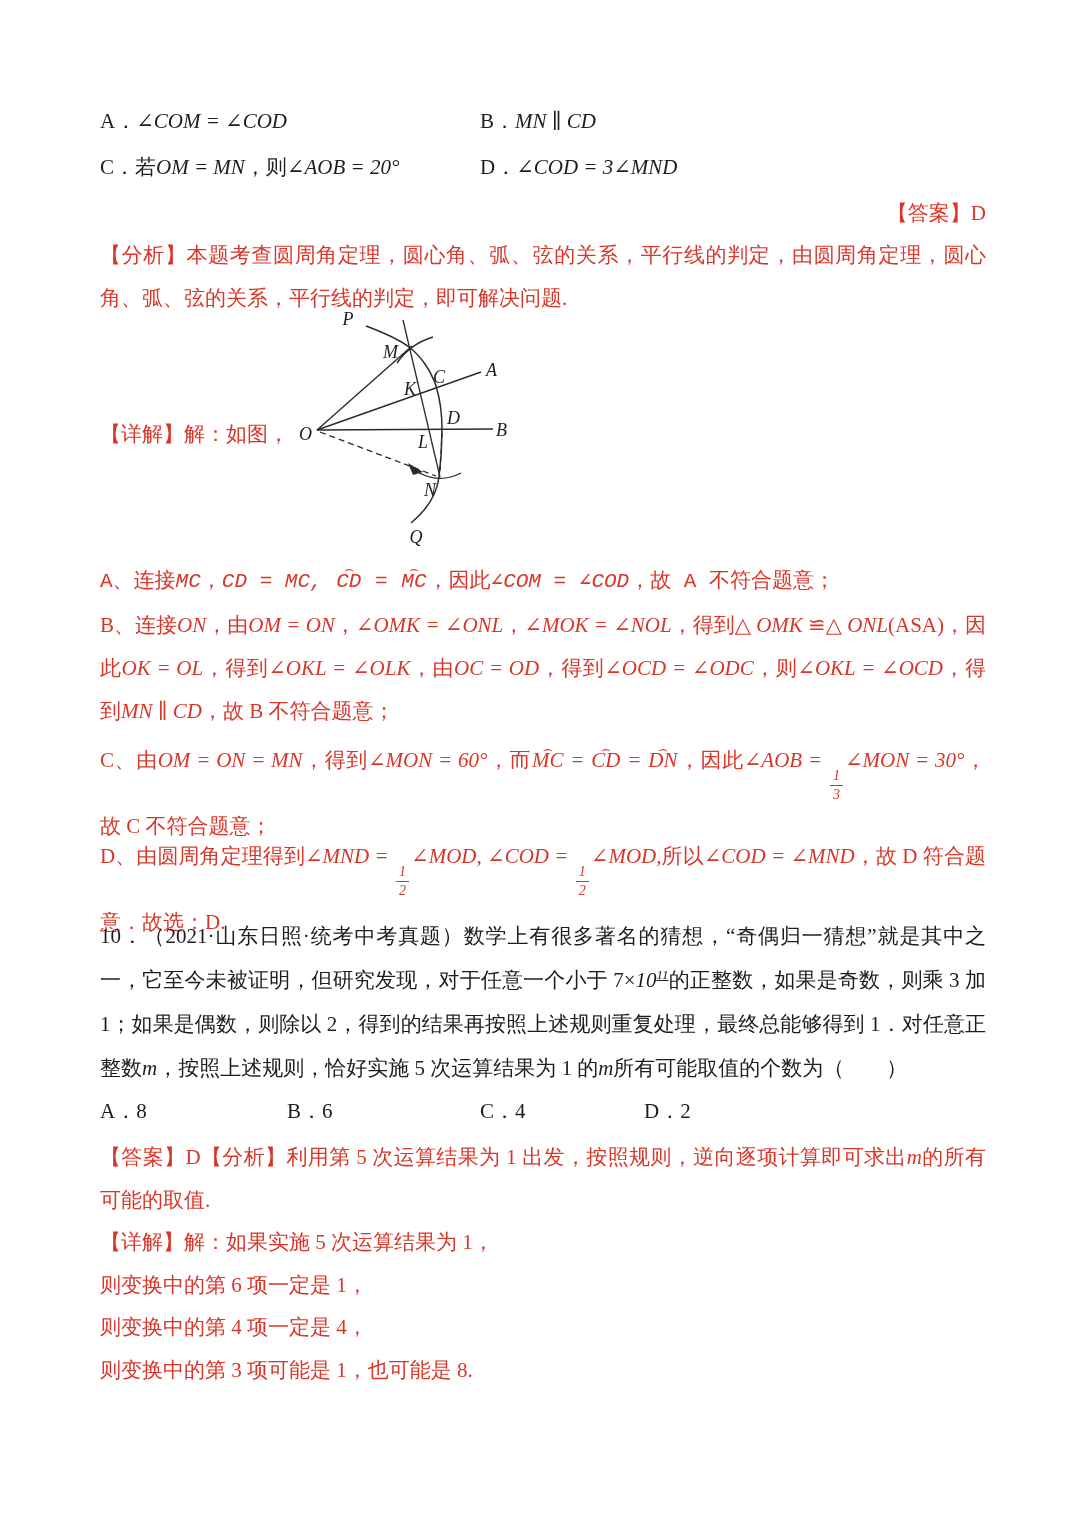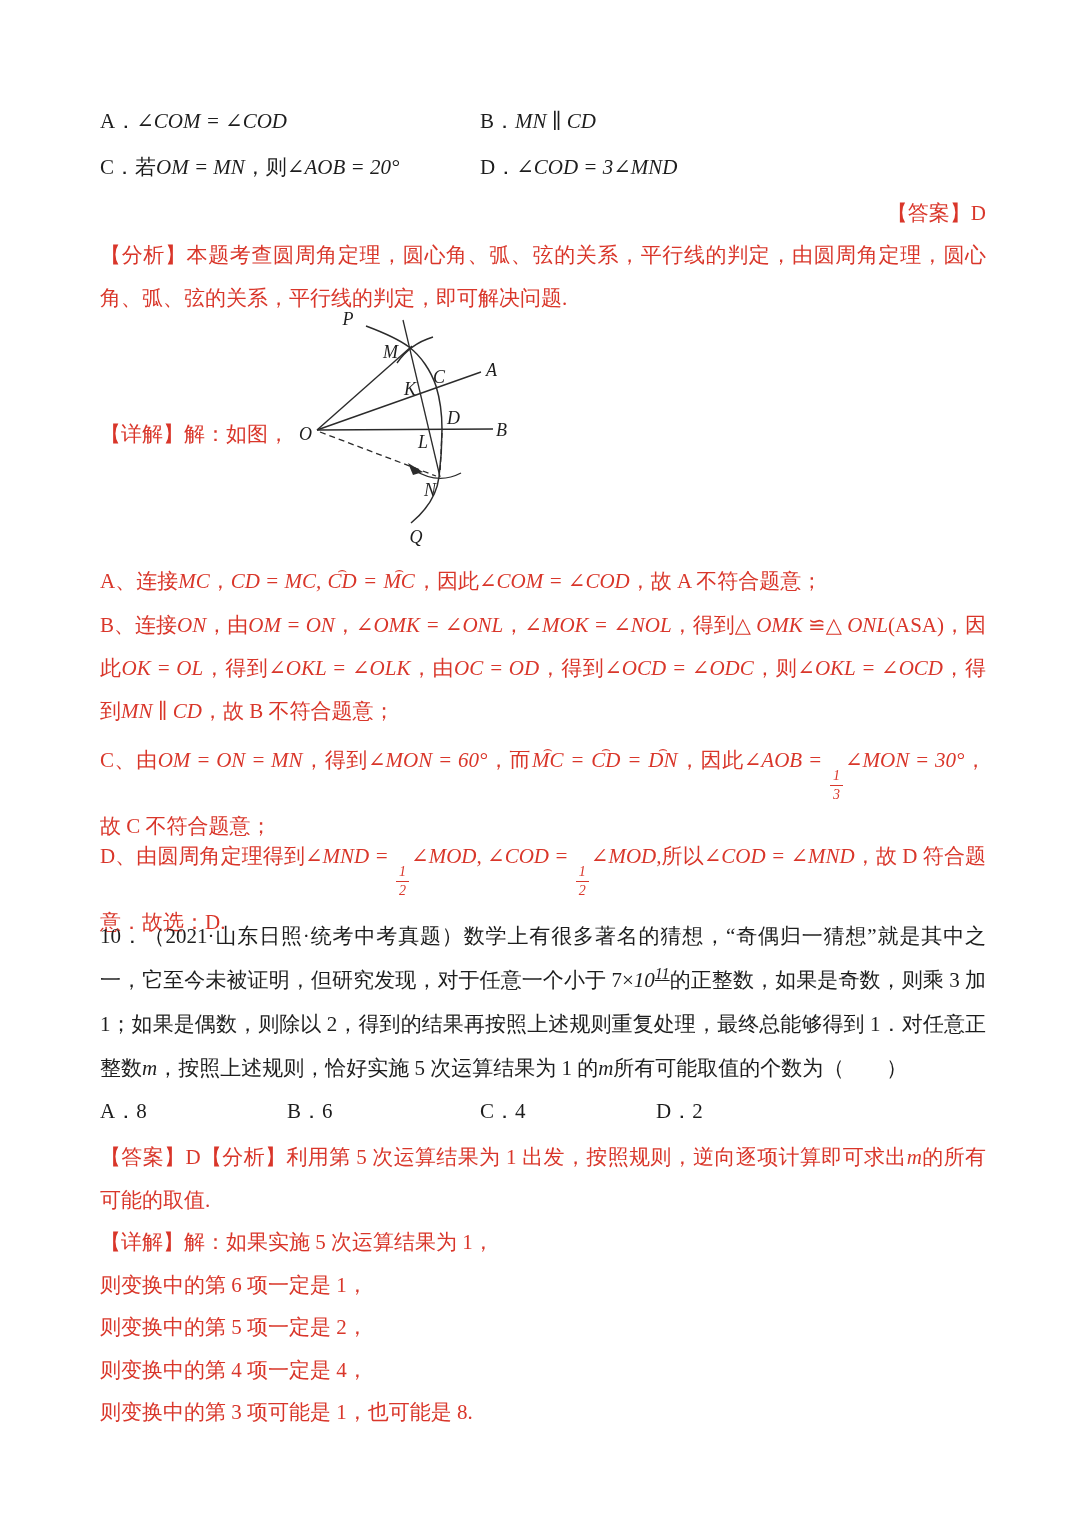--- a/index.html
+++ b/index.html
@@ -32,21 +32,21 @@
     font-style:italic;font-size:14px;
   }
   .frac .fn{padding:0 3px 2px;border-bottom:1.3px solid currentColor;}
   .frac .fd{padding-top:2px;}
   .arc{position:relative;font-style:italic;display:inline-block;padding:0 1px;}
   .arc::before{
     content:"\2322";
     position:absolute;left:50%;top:-0.70em;transform:translateX(-50%);
     font-size:0.72em;font-style:normal;
   }
-  sup.m{font-size:16px;line-height:0;text-decoration:underline;}
+  sup.m{font-size:13px;line-height:0;text-decoration:underline;}
   .diagram{position:absolute;left:250px;top:300px;}
   .diagram text{
     font-family:"Liberation Serif","DejaVu Serif",serif;
     font-style:italic;font-size:18px;fill:var(--text);
   }
 </style>
 </head>
 <body>
 
 <div class="page">
@@ -94,46 +94,45 @@
     <text x="236" y="76" text-anchor="start">A</text>
     <text x="166" y="95" text-anchor="end">K</text>
     <text x="197" y="124" text-anchor="start">D</text>
     <text x="246" y="136" text-anchor="start">B</text>
     <text x="62" y="140" text-anchor="end">O</text>
     <text x="178" y="148" text-anchor="end">L</text>
     <text x="180" y="196" text-anchor="middle">N</text>
     <text x="166" y="243" text-anchor="middle">Q</text>
   </svg>
 
-  <div class="blk red para" style="top:560px;"><span class="cn">A、连接</span><span class="m">MC</span><span class="cn">，</span><span class="m">CD = MC, </span><span class="arc">CD</span><span class="m"> = </span><span class="arc">MC</span><span class="cn">，因此</span><span class="m">∠COM = ∠COD</span><span class="cn">，故 A 不符合题意；</span></div>
+  <div class="blk red para" style="top:560px;font-family:Liberation Mono, monospace;"><span class="cn">A、连接</span><span class="m">MC</span><span class="cn">，</span><span class="m">CD = MC, </span><span class="arc">CD</span><span class="m"> = </span><span class="arc">MC</span><span class="cn">，因此</span><span class="m">∠COM = ∠COD</span><span class="cn">，故 A 不符合题意；</span></div>
   <div class="blk red para" style="top:604px;"><span class="cn">B、连接</span><span class="m">ON</span><span class="cn">，由</span><span class="m">OM = ON</span><span class="cn">，</span><span class="m">∠OMK = ∠ONL</span><span class="cn">，</span><span class="m">∠MOK = ∠NOL</span><span class="cn">，得到△ </span><span class="m">OMK</span><span class="cn"> ≌△ </span><span class="m">ONL</span><span class="cn">(ASA)，因此</span><span class="m">OK = OL</span><span class="cn">，得到</span><span class="m">∠OKL = ∠OLK</span><span class="cn">，由</span><span class="m">OC = OD</span><span class="cn">，得到</span><span class="m">∠OCD = ∠ODC</span><span class="cn">，则</span><span class="m">∠OKL = ∠OCD</span><span class="cn">，得到</span><span class="m">MN ∥ CD</span><span class="cn">，故 B 不符合题意；</span></div>
   <div class="blk red para" style="top:736px;line-height:48px;"><span class="cn">C、由</span><span class="m">OM = ON = MN</span><span class="cn">，得到</span><span class="m">∠MON = 60°</span><span class="cn">，而</span><span class="arc">MC</span><span class="m"> = </span><span class="arc">CD</span><span class="m"> = </span><span class="arc">DN</span><span class="cn">，因此</span><span class="m">∠AOB = </span><span class="frac">
         <span class="fn">1</span>
         <span class="fd">3</span>
       </span><span class="m">∠MON = 30°</span><span class="cn">，故 C 不符合题意；</span></div>
   <div class="blk red para" style="top:832px;line-height:49px;"><span class="cn">D、由圆周角定理得到</span><span class="m">∠MND = </span><span class="frac">
         <span class="fn">1</span>
         <span class="fd">2</span>
       </span><span class="m">∠MOD, ∠COD = </span><span class="frac">
         <span class="fn">1</span>
         <span class="fd">2</span>
       </span><span class="m">∠MOD,</span><span class="cn">所以</span><span class="m">∠COD = ∠MND</span><span class="cn">，故 D 符合题意．故选：D.</span></div>
 
   <div class="blk para" style="top:914px;line-height:44px;"><span class="cn">10．（2021·山东日照·统考中考真题）数学上有很多著名的猜想，“奇偶归一猜想”就是其中之一，它至今未被证明，但研究发现，对于任意一个小于 7×</span><span class="m">10</span><sup class="m">11</sup><span class="cn">的正整数，如果是奇数，则乘 3 加 1；如果是偶数，则除以 2，得到的结果再按照上述规则重复处理，最终总能够得到 1．对任意正整数</span><span class="m">m</span><span class="cn">，按照上述规则，恰好实施 5 次运算结果为 1 的</span><span class="m">m</span><span class="cn">所有可能取值的个数为（　　）</span></div>
 
   <div class="blk" style="top:1090px;height:44px;">
     <span class="opt" style="left:0">A．8</span>
     <span class="opt" style="left:187px">B．6</span>
     <span class="opt" style="left:380px">C．4</span>
-    <span class="opt" style="left:556px">D．2</span>
+    <span class="opt" style="left:544px">D．2</span>
   </div>
 
   <div class="blk red para" style="top:1136px;"><span class="cn">【答案】D【分析】利用第 5 次运算结果为 1 出发，按照规则，逆向逐项计算即可求出</span><span class="m">m</span><span class="cn">的所有可能的取值.</span></div>
 
   <div class="blk red" style="top:1221px;line-height:42.5px;">
     <div>【详解】解：如果实施 5 次运算结果为 1，</div>
     <div>则变换中的第 6 项一定是 1，</div>
-    <div>则变换中的第 5 项一定是 2，</div>
     <div>则变换中的第 4 项一定是 4，</div>
     <div>则变换中的第 3 项可能是 1，也可能是 8.</div>
   </div>
 
 </div>
 
 </body></html>

